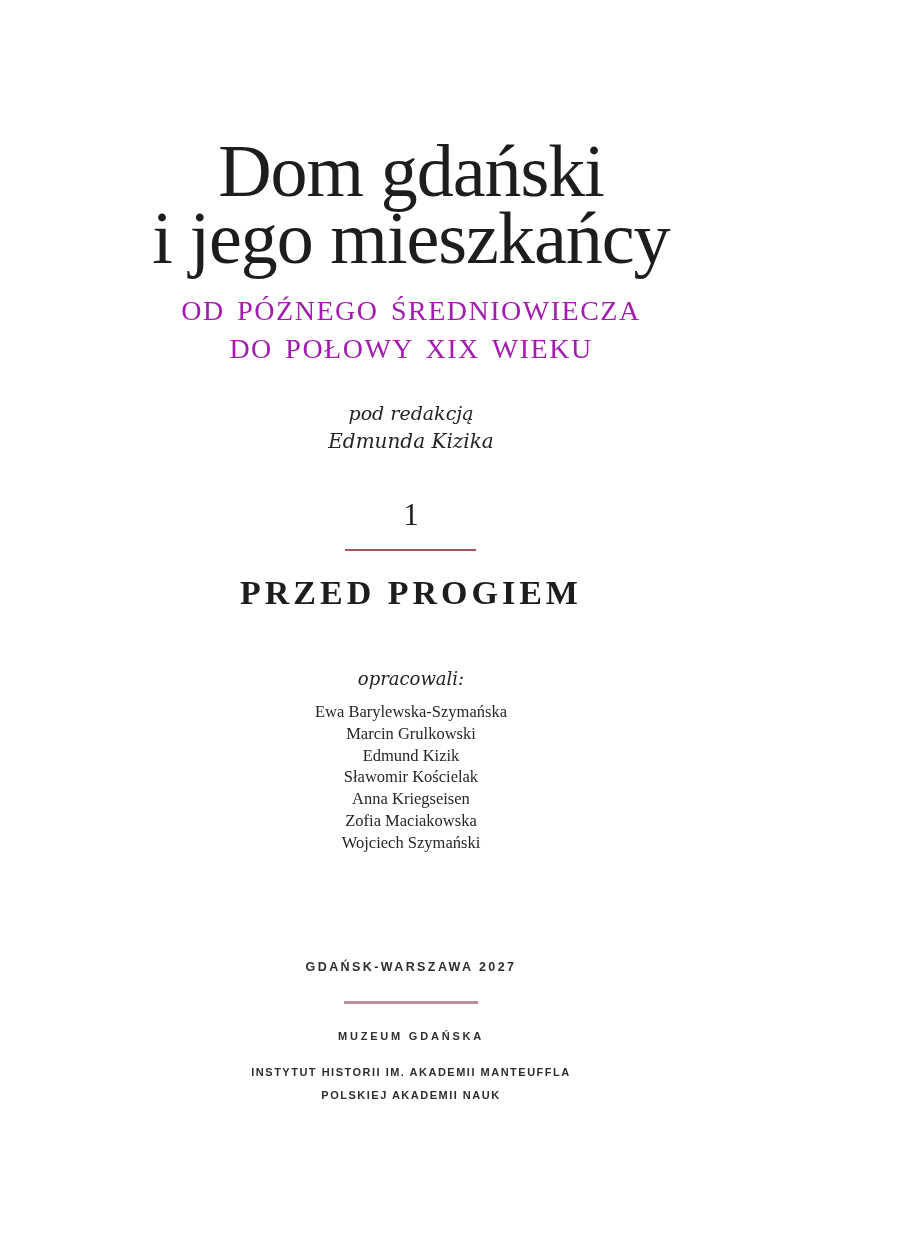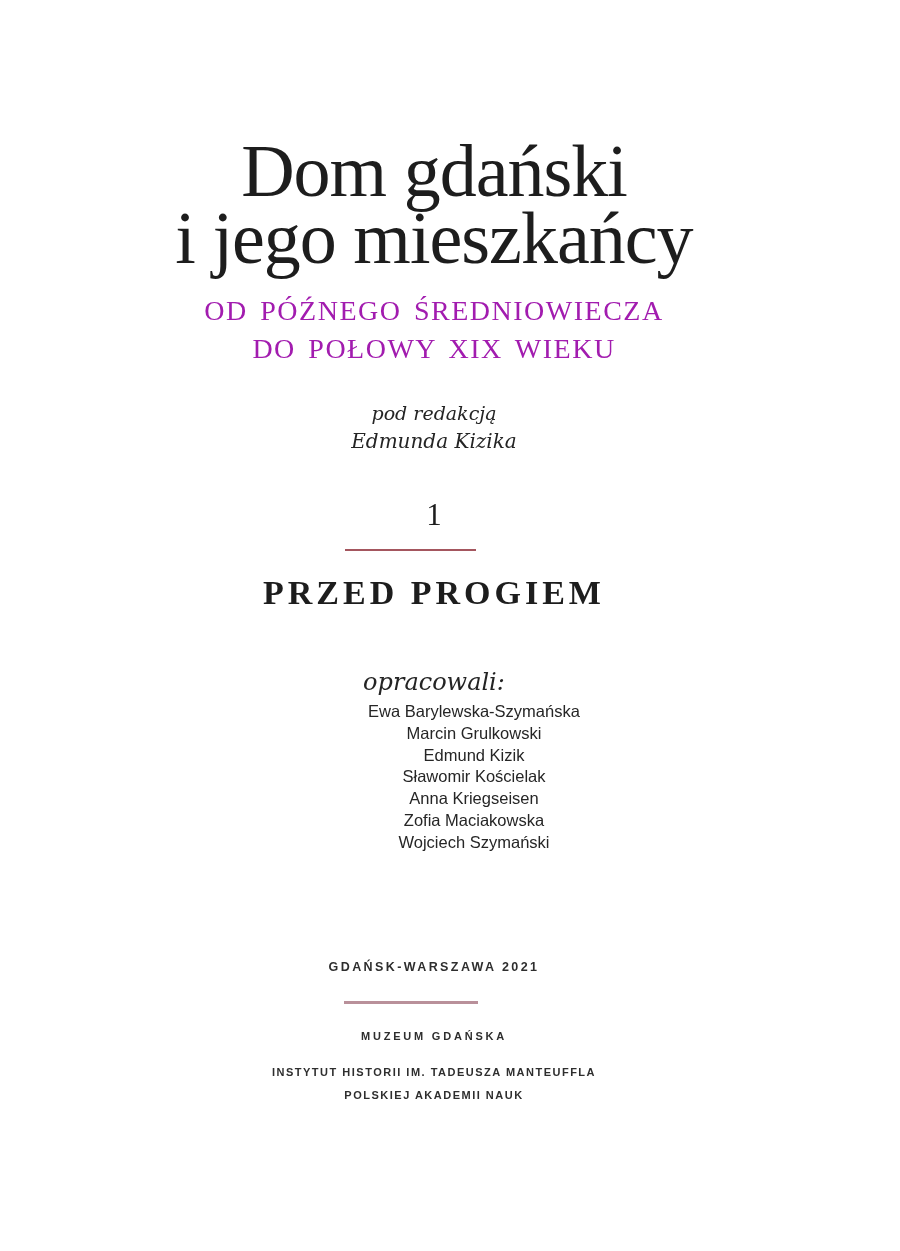--- a/index.html
+++ b/index.html
@@ -15,21 +15,20 @@
     overflow: hidden;
     font-family: "Liberation Serif", "DejaVu Serif", serif;
   }
   
   .column {
     position: absolute;
     left: 0;
     top: 0;
     width: 822px;
     height: 100%;
-    margin-left: 23px;
   }
   .column > div { position: absolute; width: 100%; text-align: center; }
 
   .book-title {
     top: 138px;
     font-size: 74px;
     line-height: 67px;
     letter-spacing: -1px;
     color: #1d1d1d;
     font-weight: 400;
@@ -74,30 +73,29 @@
     top: 574px;
     font-size: 34px;
     font-weight: 700;
     letter-spacing: 4px;
     color: #1d1d1d;
   }
   .contrib-intro {
     top: 668px;
     font-family: "DejaVu Serif", serif;
     font-style: italic;
-    font-size: 24px;
+    font-size: 18px;
     color: #242424;
   }
   .contrib-list {
     top: 701px;
-    font-family: Liberation Sans, sans-serif;
+    font-family: Liberation Serif, serif;
     font-size: 16.5px;
     line-height: 21.8px;
     color: #262626;
-    padding-left: 40px;
   }
   .imprint {
     top: 960px;
     font-family: "Liberation Sans", "DejaVu Sans", sans-serif;
     font-size: 12.5px;
     font-weight: 700;
     letter-spacing: 2.4px;
     color: #2e2e2e;
   }
   .rule-bottom {
@@ -157,25 +155,25 @@
     <div class="contrib-list">
       <div>Ewa Barylewska-Szymańska</div>
       <div>Marcin Grulkowski</div>
       <div>Edmund Kizik</div>
       <div>Sławomir Kościelak</div>
       <div>Anna Kriegseisen</div>
       <div>Zofia Maciakowska</div>
       <div>Wojciech Szymański</div>
     </div>
 
-    <div class="imprint">GDAŃSK-WARSZAWA 2021</div>
+    <div class="imprint">GDAŃSK-WARSZAWA 2027</div>
   </div>
 
   <div class="rule rule-bottom"></div>
 
   <div class="column">
     <div class="publisher-1">MUZEUM GDAŃSKA</div>
     <div class="publisher-23">
-      <div>INSTYTUT HISTORII IM. TADEUSZA MANTEUFFLA</div>
+      <div>INSTYTUT HISTORII IM. AKADEMII MANTEUFFLA</div>
       <div>POLSKIEJ AKADEMII NAUK</div>
     </div>
   </div>
 </div>
 
 </body></html>

